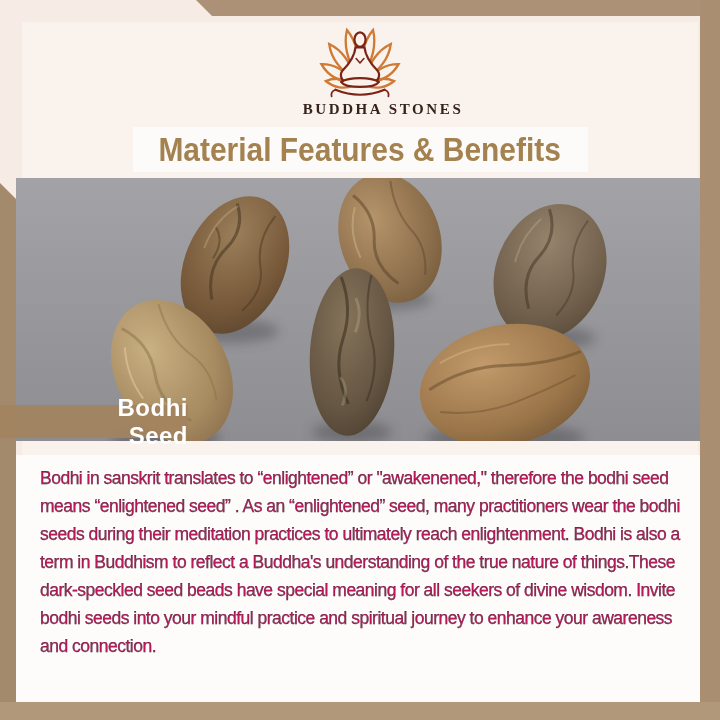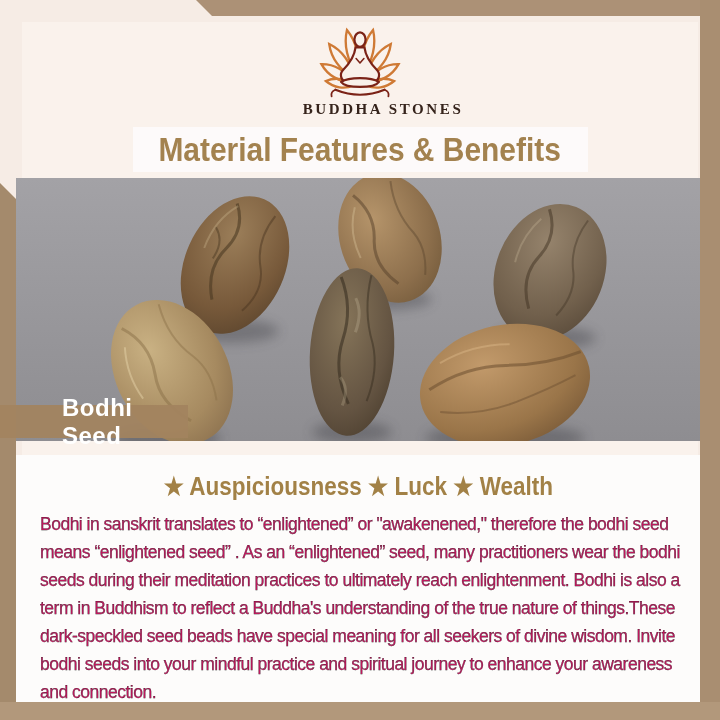--- a/index.html
+++ b/index.html
@@ -32,21 +32,21 @@
     display:flex;align-items:center;justify-content:flex-end;}
   #banner-title{margin:0;font-size:34px;font-weight:700;color:#a3824f;
     white-space:nowrap;transform:scaleX(.88);transform-origin:center;}
 
   
   #photo{left:16px;top:178px;width:684px;height:263px;}
 
   
   #photo-label-badge{left:0;top:405px;width:188px;height:33px;
     background:rgba(162,131,95,.93);
-    display:flex;align-items:center;box-sizing:border-box;padding-left:62px;}
+    display:flex;align-items:center;box-sizing:border-box;padding-left:62px;text-align:right;}
   #photo-label{color:#fff;font-size:24px;font-weight:700;
     letter-spacing:.5px;word-spacing:9px;}
 
   
   #content{left:16px;top:455px;width:684px;height:247px;background:#fdfcfb;}
   #benefits-heading{margin:17px 0 0 0;text-align:center;}
   #benefits-heading span{display:inline-block;font-size:25px;font-weight:700;
     color:#a28146;white-space:nowrap;transform:scaleX(.9);transform-origin:center;}
   #benefits-body{margin:9px 12px 0 24px;font-size:17.5px;line-height:28px;
     letter-spacing:-.5px;color:#be185d;-webkit-text-stroke:.25px #161616;}
@@ -191,17 +191,14 @@
     <path d="M420,220 q38,12 76,6 q36,-6 64,-14" fill="none" stroke="#6b4e30" stroke-width="2" opacity=".45"></path>
     <path d="M430,172 q36,-12 72,-4" fill="none" stroke="#e2bf8e" stroke-width="2" opacity=".4"></path>
   </g>
 </svg>
 
 <div class="abs" id="photo-label-badge">
   <span id="photo-label">Bodhi Seed</span>
 </div>
 
 <div class="abs" id="content">
-  <div id="benefits-heading">
-    <span>★ Auspiciousness ★ Luck ★ Wealth</span>
-  </div>
   <p id="benefits-body">Bodhi in sanskrit translates to “enlightened” or "awakenened," therefore the bodhi seed means “enlightened seed” . As an “enlightened” seed, many practitioners wear the bodhi seeds during their meditation practices to ultimately reach enlightenment. Bodhi is also a term in Buddhism to reflect a Buddha's understanding of the true nature of things.These dark-speckled seed beads have special meaning for all seekers of divine wisdom. Invite bodhi seeds into your mindful practice and spiritual journey to enhance your awareness and connection.</p>
 </div>
 
 </body></html>

